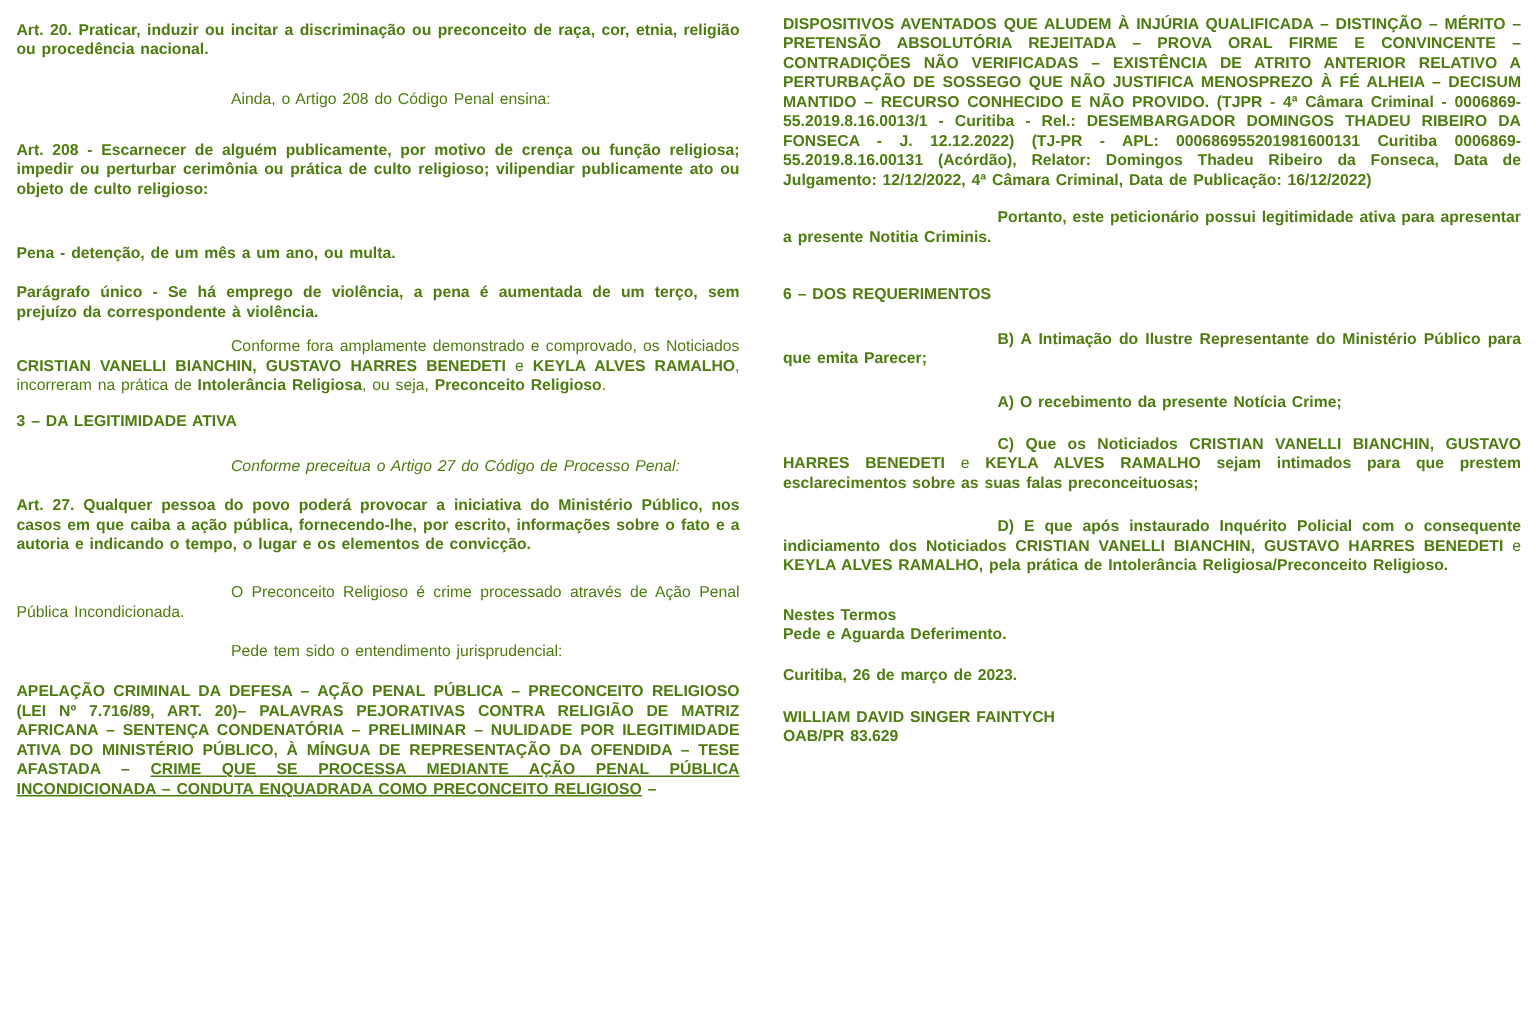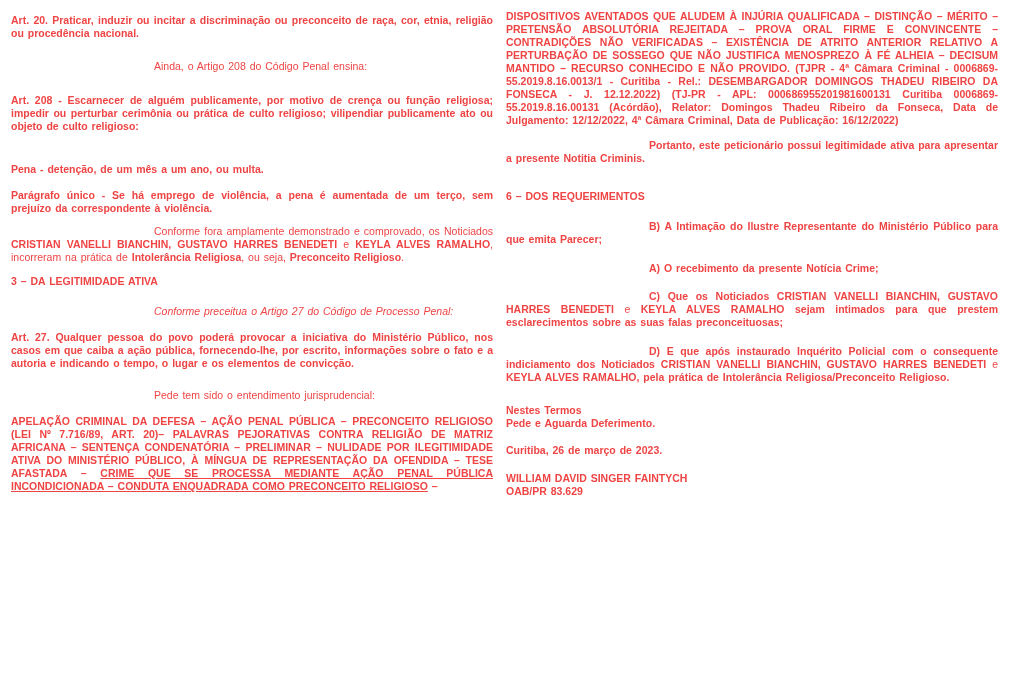--- a/index.html
+++ b/index.html
@@ -2,29 +2,29 @@
 <html><head>
 <meta charset="utf-8">
 <style>
   html,body{margin:0;padding:0;background:#ffffff;}
   .doc{
     position:relative;
     width:1024px;height:661px;
     background:#ffffff;
     overflow:hidden;
     font-family:"Liberation Sans","DejaVu Sans",sans-serif;
-    color:#ef4444;
+    color:#4d7c0f;
   }
   .page{
     position:absolute;top:0;height:683px;
     box-sizing:border-box;
     background:#ffffff;
   }
   .page-left{left:0;width:512px;padding:14px 19px 0 11px;}
-  .page-right{left:496px;width:512px;padding:10px 10px 0 10px;}
+  .page-right{left:512px;width:512px;padding:10px 10px 0 10px;}
 
   .page p.blk{
     margin:0;
     font-size:10.5px;
     line-height:13px;
     text-align:justify;
     letter-spacing:0;
     word-spacing:1px;
   }
   .b{font-weight:700;}
@@ -87,20 +87,21 @@
   <div class="page page-left">
       <p class="blk quote"><span class="b">Art. 20. Praticar, induzir ou incitar a discriminação ou preconceito de raça, cor, etnia, religião ou procedência nacional.</span></p>
       <p class="blk body"><span>Ainda, o Artigo 208 do Código Penal ensina:</span></p>
       <p class="blk quote"><span class="b">Art. 208 - Escarnecer de alguém publicamente, por motivo de crença ou função religiosa; impedir ou perturbar cerimônia ou prática de culto religioso; vilipendiar publicamente ato ou objeto de culto religioso:</span></p>
       <p class="blk quote"><span class="b">Pena - detenção, de um mês a um ano, ou multa.</span></p>
       <p class="blk quote"><span class="b">Parágrafo único - Se há emprego de violência, a pena é aumentada de um terço, sem prejuízo da correspondente à violência.</span></p>
       <p class="blk body"><span>Conforme fora amplamente demonstrado e comprovado, os Noticiados </span><span class="b">CRISTIAN VANELLI BIANCHIN, GUSTAVO HARRES BENEDETI</span><span> e </span><span class="b">KEYLA ALVES RAMALHO</span><span>, incorreram na prática de </span><span class="b">Intolerância Religiosa</span><span>, ou seja, </span><span class="b">Preconceito Religioso</span><span>.</span></p>
       <p class="blk heading"><span class="b">3 – DA LEGITIMIDADE ATIVA</span></p>
       <p class="blk body"><span>Conforme preceitua o Artigo 27 do Código de Processo Penal:</span></p>
       <p class="blk quote"><span class="b">Art. 27. Qualquer pessoa do povo poderá provocar a iniciativa do Ministério Público, nos casos em que caiba a ação pública, fornecendo-lhe, por escrito, informações sobre o fato e a autoria e indicando o tempo, o lugar e os elementos de convicção.</span></p>
+      <p class="blk body"><span>O Preconceito Religioso é crime processado através de Ação Penal Pública Incondicionada.</span></p>
       <p class="blk body"><span>Pede tem sido o entendimento jurisprudencial:</span></p>
       <p class="blk quote"><span class="b">APELAÇÃO CRIMINAL DA DEFESA – AÇÃO PENAL PÚBLICA – PRECONCEITO RELIGIOSO (LEI Nº 7.716/89, ART. 20)– PALAVRAS PEJORATIVAS CONTRA RELIGIÃO DE MATRIZ AFRICANA – SENTENÇA CONDENATÓRIA – PRELIMINAR – NULIDADE POR ILEGITIMIDADE ATIVA DO MINISTÉRIO PÚBLICO, À MÍNGUA DE REPRESENTAÇÃO DA OFENDIDA – TESE AFASTADA – </span><span class="b u">CRIME QUE SE PROCESSA MEDIANTE AÇÃO PENAL PÚBLICA INCONDICIONADA – CONDUTA ENQUADRADA COMO PRECONCEITO RELIGIOSO</span><span class="b"> –</span></p>
     </div>
 
   <div class="page page-right">
       <p class="blk quote"><span class="b">DISPOSITIVOS AVENTADOS QUE ALUDEM À INJÚRIA QUALIFICADA – DISTINÇÃO – MÉRITO – PRETENSÃO ABSOLUTÓRIA REJEITADA – PROVA ORAL FIRME E CONVINCENTE – CONTRADIÇÕES NÃO VERIFICADAS – EXISTÊNCIA DE ATRITO ANTERIOR RELATIVO A PERTURBAÇÃO DE SOSSEGO QUE NÃO JUSTIFICA MENOSPREZO À FÉ ALHEIA – DECISUM MANTIDO – RECURSO CONHECIDO E NÃO PROVIDO. (TJPR - 4ª Câmara Criminal - 0006869-55.2019.8.16.0013/1 - Curitiba - Rel.: DESEMBARGADOR DOMINGOS THADEU RIBEIRO DA FONSECA - J. 12.12.2022) (TJ-PR - APL: 000686955201981600131 Curitiba 0006869-55.2019.8.16.00131 (Acórdão), Relator: Domingos Thadeu Ribeiro da Fonseca, Data de Julgamento: 12/12/2022, 4ª Câmara Criminal, Data de Publicação: 16/12/2022)</span></p>
       <p class="blk body"><span class="b">Portanto, este peticionário possui legitimidade ativa para apresentar a presente Notitia Criminis.</span></p>
       <p class="blk heading"><span class="b">6 – DOS REQUERIMENTOS</span></p>
       <p class="blk body"><span class="b">B) A Intimação do Ilustre Representante do Ministério Público para que emita Parecer;</span></p>
       <p class="blk body"><span class="b">A) O recebimento da presente Notícia Crime;</span></p>

